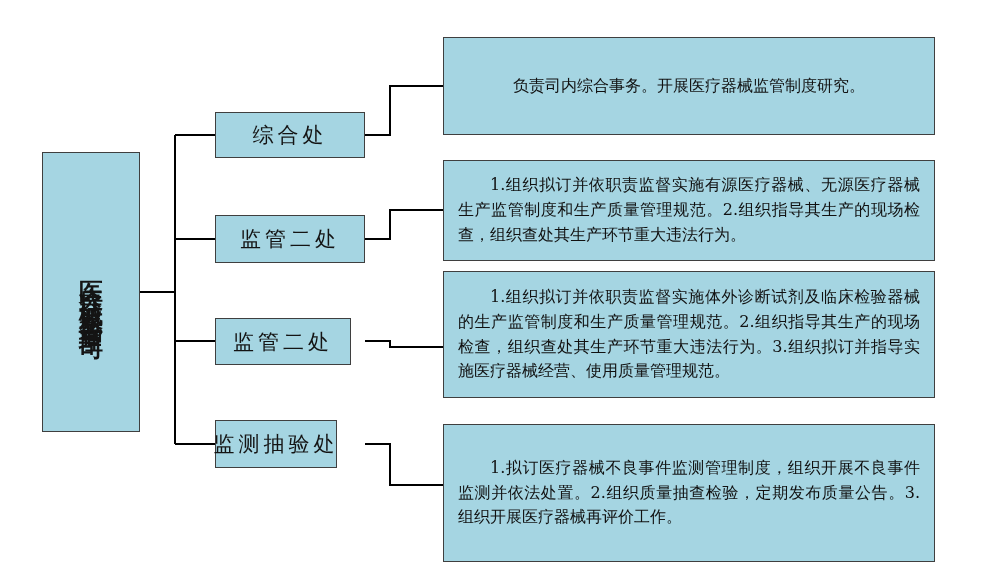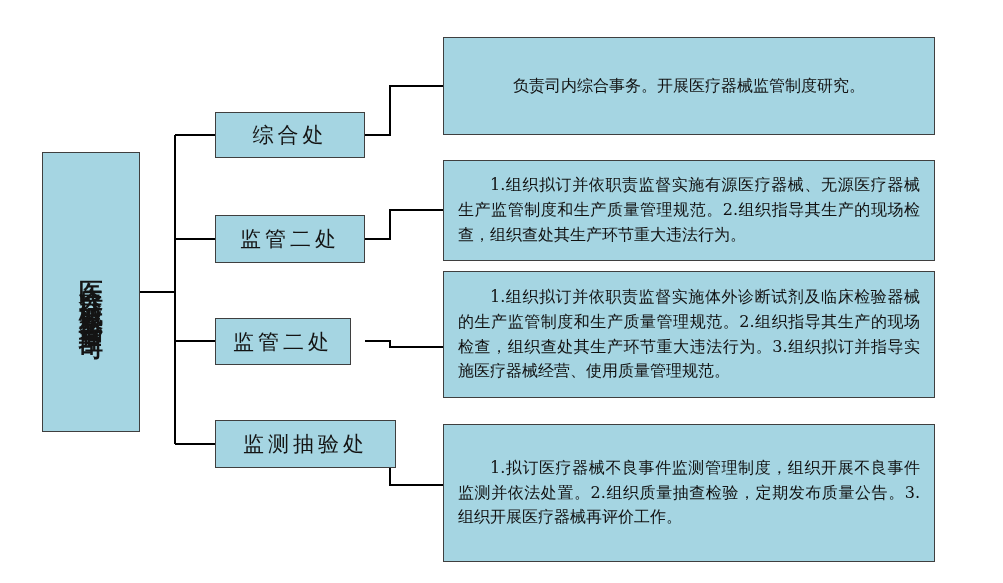--- a/index.html
+++ b/index.html
@@ -44,21 +44,21 @@
   .node {
     display: flex; align-items: center; justify-content: center;
     font-size: 21px;
     letter-spacing: 4px;
     color: #141414;
     white-space: nowrap;
   }
   .n0 { left: 215px; top: 112px; width: 150px; height: 46px; }
   .n1 { left: 215px; top: 215px; width: 150px; height: 48px; }
   .n2 { left: 215px; top: 318px; width: 136px; height: 47px; }
-  .n3 { left: 215px; top: 420px; width: 181px; height: 48px; }
+  .n3 { left: 215px; top: 420px; width: 122px; height: 48px; }
   
   .desc {
     left: 443px; width: 492px;
     font-size: 16px;
     line-height: 1.55;
     padding: 10px 14px;
     display: flex; align-items: center;
   }
   .desc p {
     text-indent: 2em;

